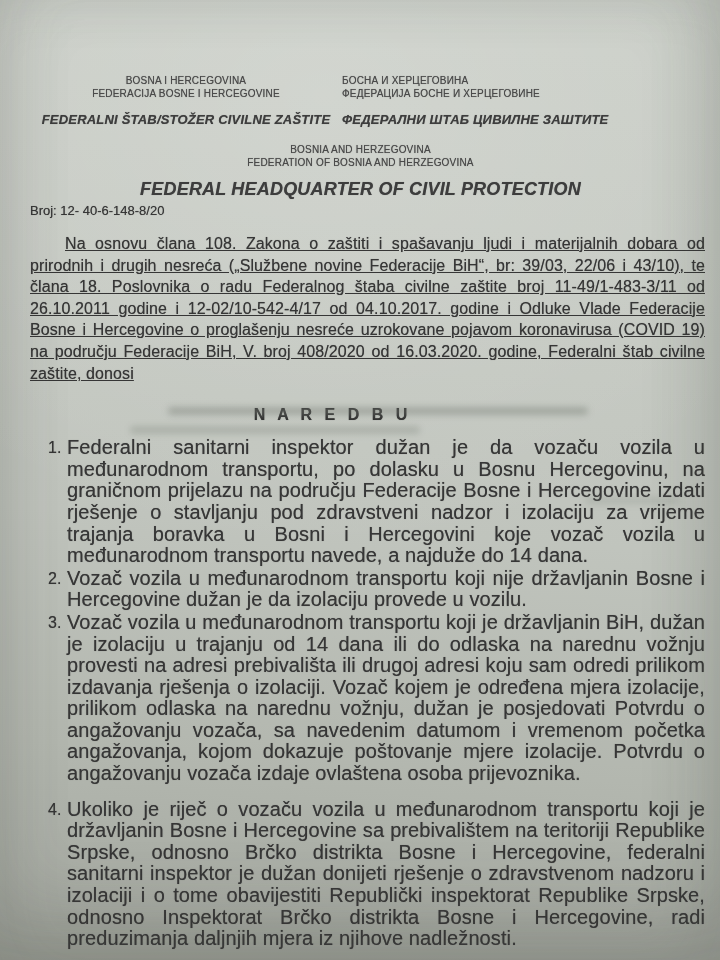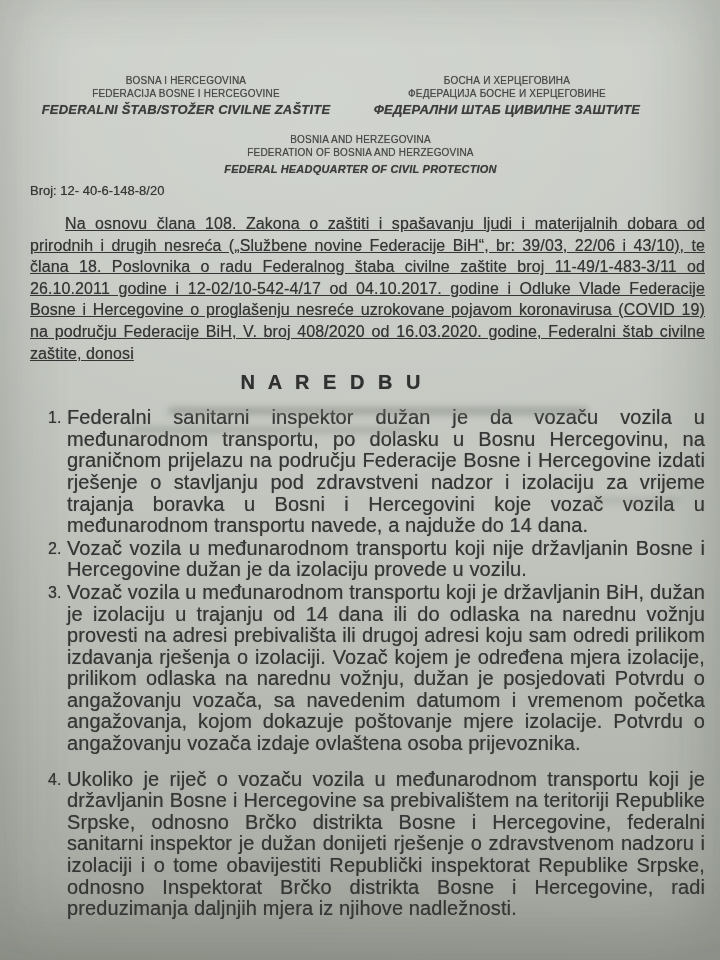--- a/index.html
+++ b/index.html
@@ -25,41 +25,41 @@
       inset 25px 0 60px rgba(70,74,66,0.06);
   }
   .page {
     position: absolute; inset: 0;
     padding: 74px 15px 0 30px;
     text-shadow: 0 0 0.7px rgba(54,54,54,0.65);
   }
   
   .lh-row { display: flex; }
   .lh-latin { width: 312px; text-align: center; }
-  .lh-cyr   { width: 330px; text-align: center; }
+  .lh-cyr   { width: 330px; }
   .lh-small { font-size: 10px; line-height: 13px; letter-spacing: 0.2px; color: #4a4a4a; }
   .lh-org   { font-size: 13px; line-height: 16px; font-weight: bold; font-style: italic;
-              letter-spacing: 0.2px; margin-top: 2px; color: #3d3d3d; }
+              letter-spacing: 0.2px; margin-top: 12px; color: #3d3d3d; }
   .lh-english { margin-top: 15px; text-align: center; margin-right: 14px; }
-  .lh-english .lh-org { font-size: 11px; }
+  .lh-english .lh-org { font-size: 18px; }
   
   .ref { font-size: 13px; line-height: 27px; }
   
   .preamble {
     margin-top: 9px;
     font-size: 16px; line-height: 21.6px;
     text-align: justify; text-indent: 35px;
     letter-spacing: 0.1px;
     text-decoration: underline;
   }
   
   .order-title {
-    margin-top: 7px; margin-right: 70px;
+    margin-top: 22px; margin-right: 70px;
     text-align: center;
-    font-size: 20px; font-weight: bold;
+    font-size: 16px; font-weight: bold;
     letter-spacing: 4px;
     color: #303030;
   }
   
   .items { margin-top: 13px; padding-left: 18px; padding-right: 0; }
   .item { display: flex; margin-top: 1px; }
   .item-gap { margin-top: 14px; }
   .item-num { flex: 0 0 19px; font-size: 16px; line-height: 21.6px; }
   .item-text {
     flex: 1;

